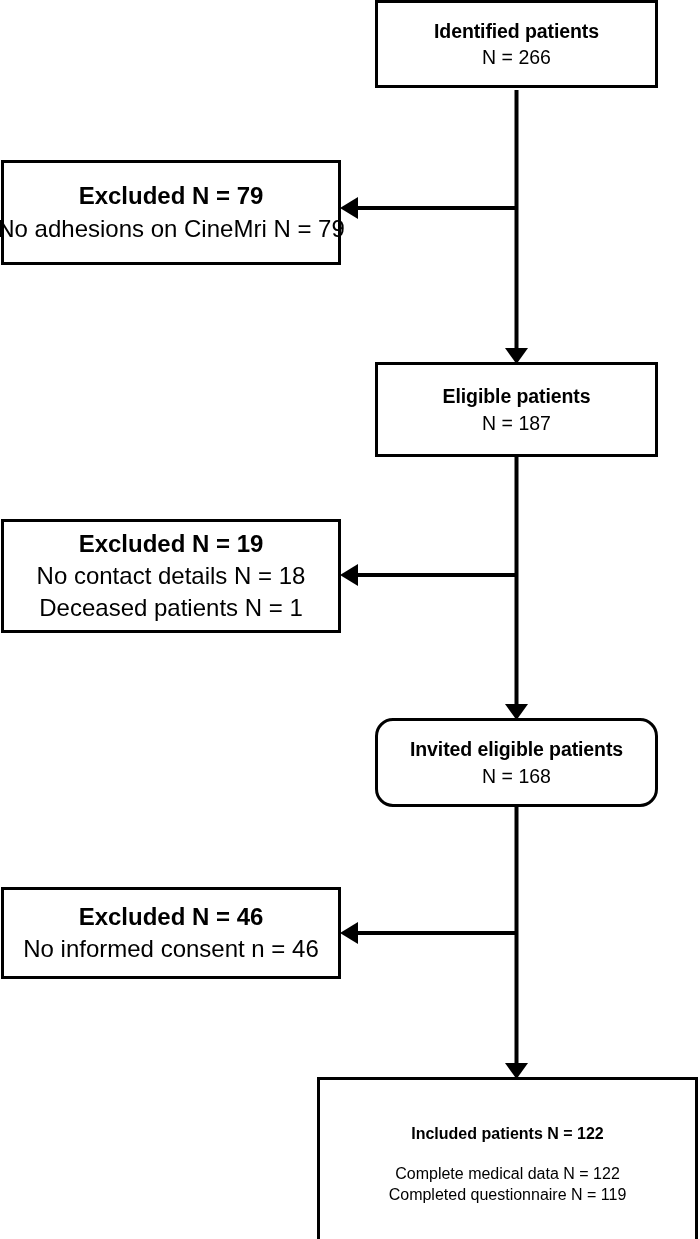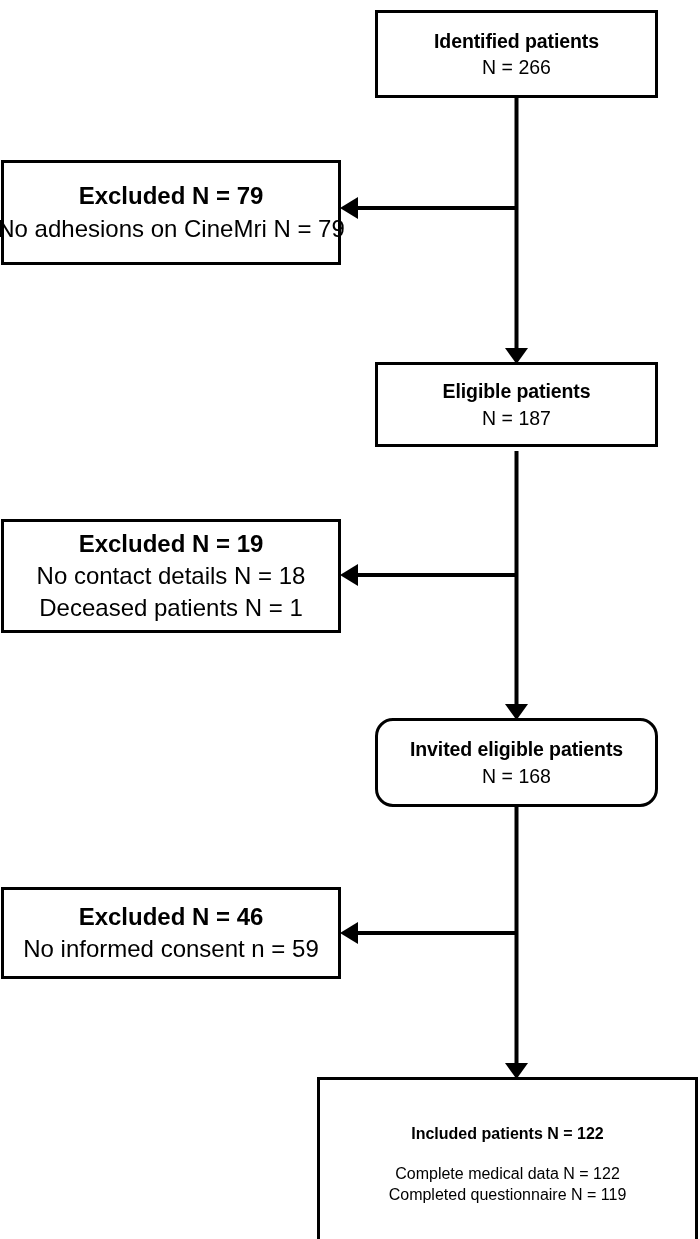--- a/index.html
+++ b/index.html
@@ -61,23 +61,23 @@
     font-size: 24px;
   }
   
   .node-final .line {
     font-size: 16px;
   }
   .node-final .spacer {
     height: 18px;
   }
   
-  #node-identified   { left: 375px;  top: 10px;    width: 283px; height: 88px; }
+  #node-identified   { left: 375px;  top: 0;    width: 283px; height: 88px; }
   #node-excluded-1   { left: 1px;    top: 160px;  width: 340px; height: 105px; }
-  #node-eligible     { left: 375px;  top: 362px;  width: 283px; height: 85px; }
+  #node-eligible     { left: 375px;  top: 362px;  width: 283px; height: 95px; }
   #node-excluded-2   { left: 1px;    top: 519px;  width: 340px; height: 114px; }
   #node-invited      { left: 375px;  top: 718px;  width: 283px; height: 89px; border-radius: 18px; }
   #node-excluded-3   { left: 1px;    top: 887px;  width: 340px; height: 92px; }
   #node-included     { left: 317px;  top: 1077px; width: 381px; height: 175px; }
 </style>
 </head>
 <body>
 
 <div id="flowchart">
 
@@ -140,21 +140,21 @@
     <span class="line normal">Deceased patients N = 1</span>
   </div>
 
   <div class="node node-main" id="node-invited">
     <span class="line bold">Invited eligible patients</span>
     <span class="line normal">N = 168</span>
   </div>
 
   <div class="node node-excluded" id="node-excluded-3">
     <span class="line bold">Excluded N = 46</span>
-    <span class="line normal">No informed consent n = 59</span>
+    <span class="line normal">No informed consent n = 46</span>
   </div>
 
   <div class="node node-final" id="node-included">
     <span class="line bold">Included patients N = 122</span>
     <span class="spacer"></span>
     <span class="line normal">Complete medical data N = 122</span>
     <span class="line normal">Completed questionnaire N = 119</span>
   </div>
 
 </div>

